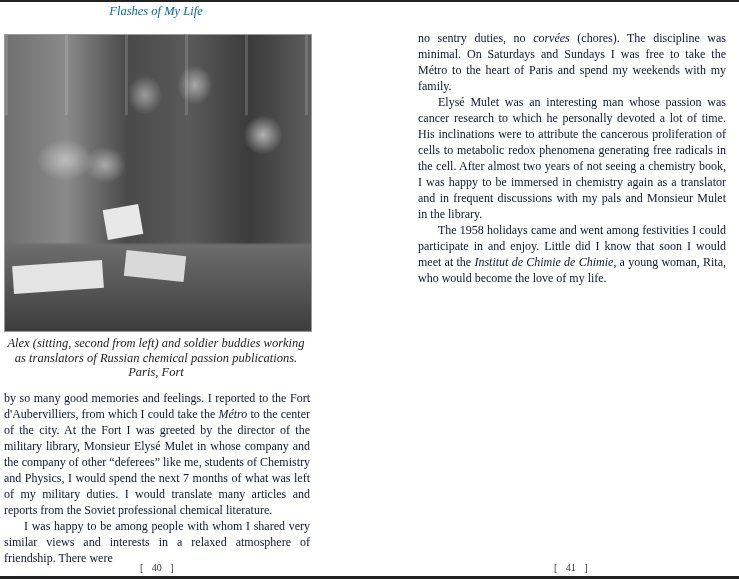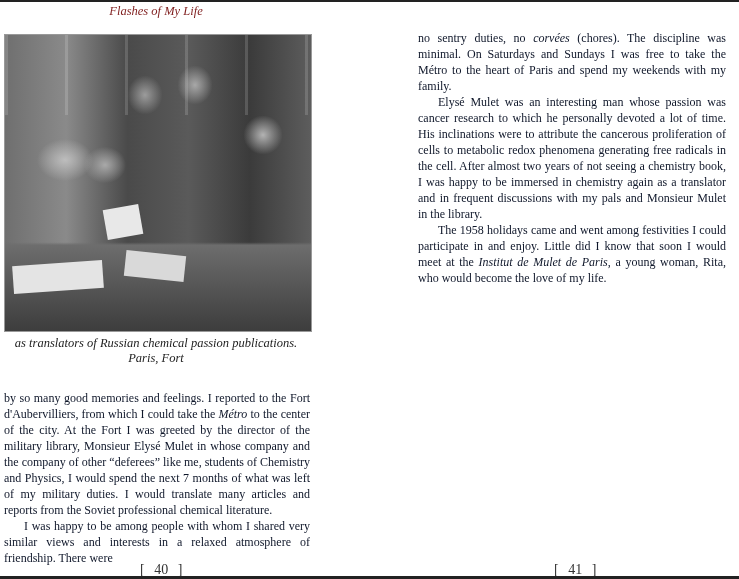--- a/index.html
+++ b/index.html
@@ -8,21 +8,21 @@
     background: #ffffff; color: #1e1e1e;
     font-family: "Liberation Serif", "DejaVu Serif", serif;
   }
   .rule-top { position: absolute; left: 0; top: 0; width: 739px; height: 2px; background: #222; }
   .rule-bottom { position: absolute; left: 0; top: 576px; width: 739px; height: 3px; background: #222; }
   .page { position: absolute; top: 0; height: 576px; }
   .page-left { left: 0; width: 370px; }
   .page-right { left: 370px; width: 369px; }
   .running-head {
     position: absolute; top: 4px; left: 0; width: 312px; text-align: center;
-    font-style: italic; font-size: 12.5px; color: #7f1d1d;
+    font-style: italic; font-size: 12.5px; color: #0369a1;
   }
   .photo {
     position: absolute; left: 4px; top: 34px; width: 306px; height: 296px;
     background:
       radial-gradient(ellipse 40px 30px at 60px 125px, #bdbdbd 0%, rgba(0,0,0,0) 70%),
       radial-gradient(ellipse 30px 26px at 100px 130px, #a9a9a9 0%, rgba(0,0,0,0) 70%),
       radial-gradient(ellipse 25px 28px at 140px 60px, #9c9c9c 0%, rgba(0,0,0,0) 70%),
       radial-gradient(ellipse 25px 28px at 190px 50px, #a8a8a8 0%, rgba(0,0,0,0) 70%),
       radial-gradient(ellipse 28px 28px at 258px 100px, #b3b3b3 0%, rgba(0,0,0,0) 70%),
       linear-gradient(180deg, rgba(0,0,0,0) 0%, rgba(0,0,0,0) 70%, #6d6d6d 71%, #3d3d3d 100%),
@@ -37,55 +37,56 @@
     position: absolute; left: 0; top: 336px; width: 312px; text-align: center;
     font-style: italic; font-size: 12.5px; line-height: 14.5px; color: #222;
   }
   .body-text {
     position: absolute; font-size: 12px; line-height: 16px; text-align: justify; color: #0f172a;
   }
   .body-text p { margin: 0; }
   .body-text p.indent { text-indent: 20px; }
   .left-text { left: 4px; top: 390px; width: 306px; }
   .right-text { left: 48px; top: 30px; width: 308px; }
-  .folio { position: absolute; top: 562px; font-size: 14px; color: #333; word-spacing: 6px; }
+  .folio { position: absolute; top: 562px; font-size: 10px; color: #333; word-spacing: 6px; }
   .folio-left { left: 140px; }
   .folio-right { left: 184px; }
   em { font-style: italic; }
 </style>
 </head>
 <body>
 
 <div class="rule-top"></div>
 
 <div class="page page-left">
   <div class="running-head">Flashes of My Life</div>
 
   <div class="photo">
     <div class="shelf"></div>
     <div class="paper3"></div>
     <div class="paper1"></div>
     <div class="paper2"></div>
   </div>
 
   <div class="caption">
+    <div>Alex (sitting, second from left) and soldier buddies working</div>
     <div>as translators of Russian chemical passion publications. Paris, Fort</div>
   </div>
 
   <div class="body-text left-text">
     <p><span>by so many good memories and feelings. I reported to the Fort d'Aubervilliers, from which I could take the </span><em>Métro</em><span> to the center of the city. At the Fort I was greeted by the director of the military library, Monsieur Elysé Mulet in whose company and the company of other “deferees” like me, students of Chemistry and Physics, I would spend the next 7 months of what was left of my military duties. I would translate many articles and reports from the Soviet professional chemical literature.</span></p>
     <p class="indent">I was happy to be among people with whom I shared very similar views and interests in a relaxed atmosphere of friendship. There were</p>
   </div>
 
   <div class="folio folio-left">[ 40 ]</div>
 </div>
 
 <div class="page page-right">
   <div class="body-text right-text">
     <p><span>no sentry duties, no </span><em>corvées</em><span> (chores). The discipline was minimal. On Saturdays and Sundays I was free to take the Métro to the heart of Paris and spend my weekends with my family.</span></p>
     <p class="indent">Elysé Mulet was an interesting man whose passion was cancer research to which he personally devoted a lot of time. His inclinations were to attribute the cancerous proliferation of cells to metabolic redox phenomena generating free radicals in the cell. After almost two years of not seeing a chemistry book, I was happy to be immersed in chemistry again as a translator and in frequent discussions with my pals and Monsieur Mulet in the library.</p>
-    <p class="indent"><span>The 1958 holidays came and went among festivities I could participate in and enjoy. Little did I know that soon I would meet at the </span><em>Institut de Mulet de Paris</em><span>, a young woman, Rita, who would become the love of my life.</span></p>
+    <p class="indent"><span>The 1958 holidays came and went among festivities I could participate in and enjoy. Little did I know that soon I would meet at the </span><em>Institut de Chimie de Chimie</em><span>, a young woman, Rita, who would become the love of my life.</span></p>
   </div>
 
   <div class="folio folio-right">[ 41 ]</div>
 </div>
 
 <div class="rule-bottom"></div>
 
 </body></html>

